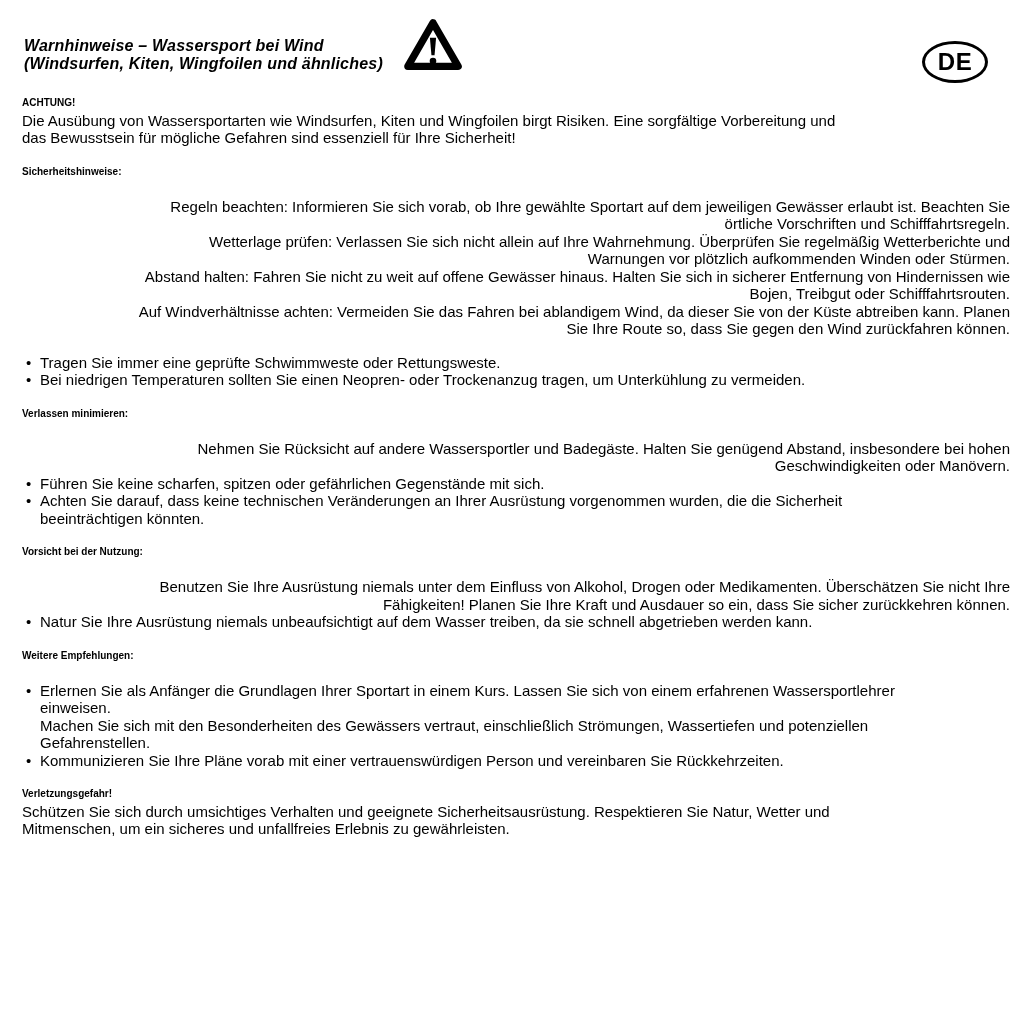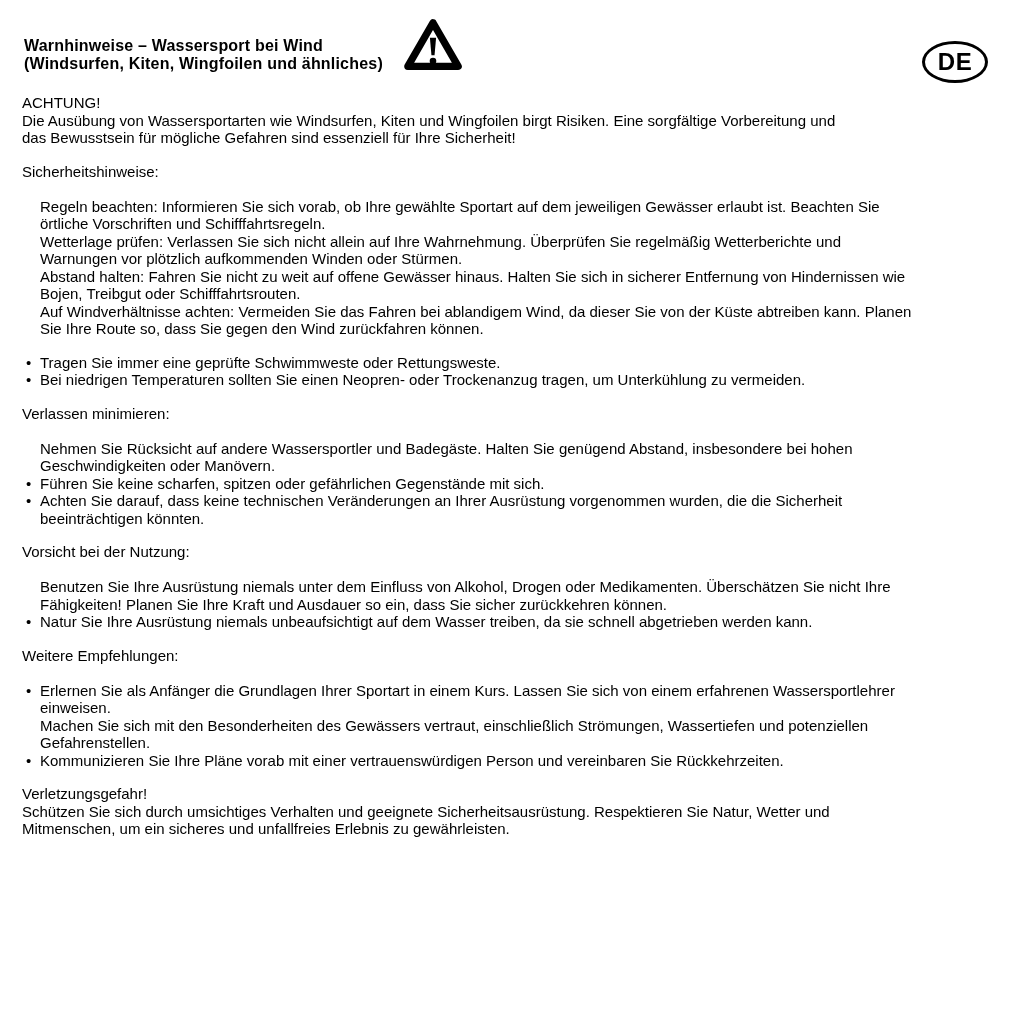--- a/index.html
+++ b/index.html
@@ -10,38 +10,38 @@
     font-family: "Liberation Sans", sans-serif;
     overflow: hidden;
   }
   .page { position: relative; width: 1020px; height: 1026px; background: #fff; }
 
   
   .doc-header { position: relative; height: 78px; }
   .doc-title {
     position: absolute; left: 24px; top: 37px;
     font-weight: bold; font-size: 16px; line-height: 18px;
-    letter-spacing: 0.2px; white-space: pre;
+    letter-spacing: 0.2px; white-space: pre; font-style: italic;
   }
   .warn-triangle { position: absolute; left: 402px; top: 16px; }
   .lang-badge {
     position: absolute; right: 32px; top: 41px;
     width: 66px; height: 42px;
     border: 3.5px solid #000; border-radius: 50%;
     display: flex; align-items: center; justify-content: center;
     font-weight: bold; font-size: 24px; letter-spacing: 0.5px;
   }
 
   
   .doc-main { padding: 0 10px 0 22px; font-size: 15px; line-height: 17.5px; }
   .section { margin-top: 16px; }
-  .section-heading { font-size: 15px; line-height: 17.5px; font-weight: normal; }
+  .section-heading { font-size: 10px; line-height: 17.5px; font-weight: bold; }
   .section.gap .section-heading { margin-bottom: 17.5px; }
   .item { white-space: pre-line; }
-  .item.indent { margin-left: 18px; }
+  .item.indent { margin-left: 30px; text-align: right; }
   .item.bullet { position: relative; padding-left: 18px; }
   .item.bullet::before { content: "\2022"; position: absolute; left: 4px; top: 0; }
 </style>
 </head>
 <body>
 
 <div class="page">
 
   <header class="doc-header">
     <div class="doc-title"><span>Warnhinweise – Wassersport bei Wind</span><br><span>(Windsurfen, Kiten, Wingfoilen und ähnliches)</span></div>

